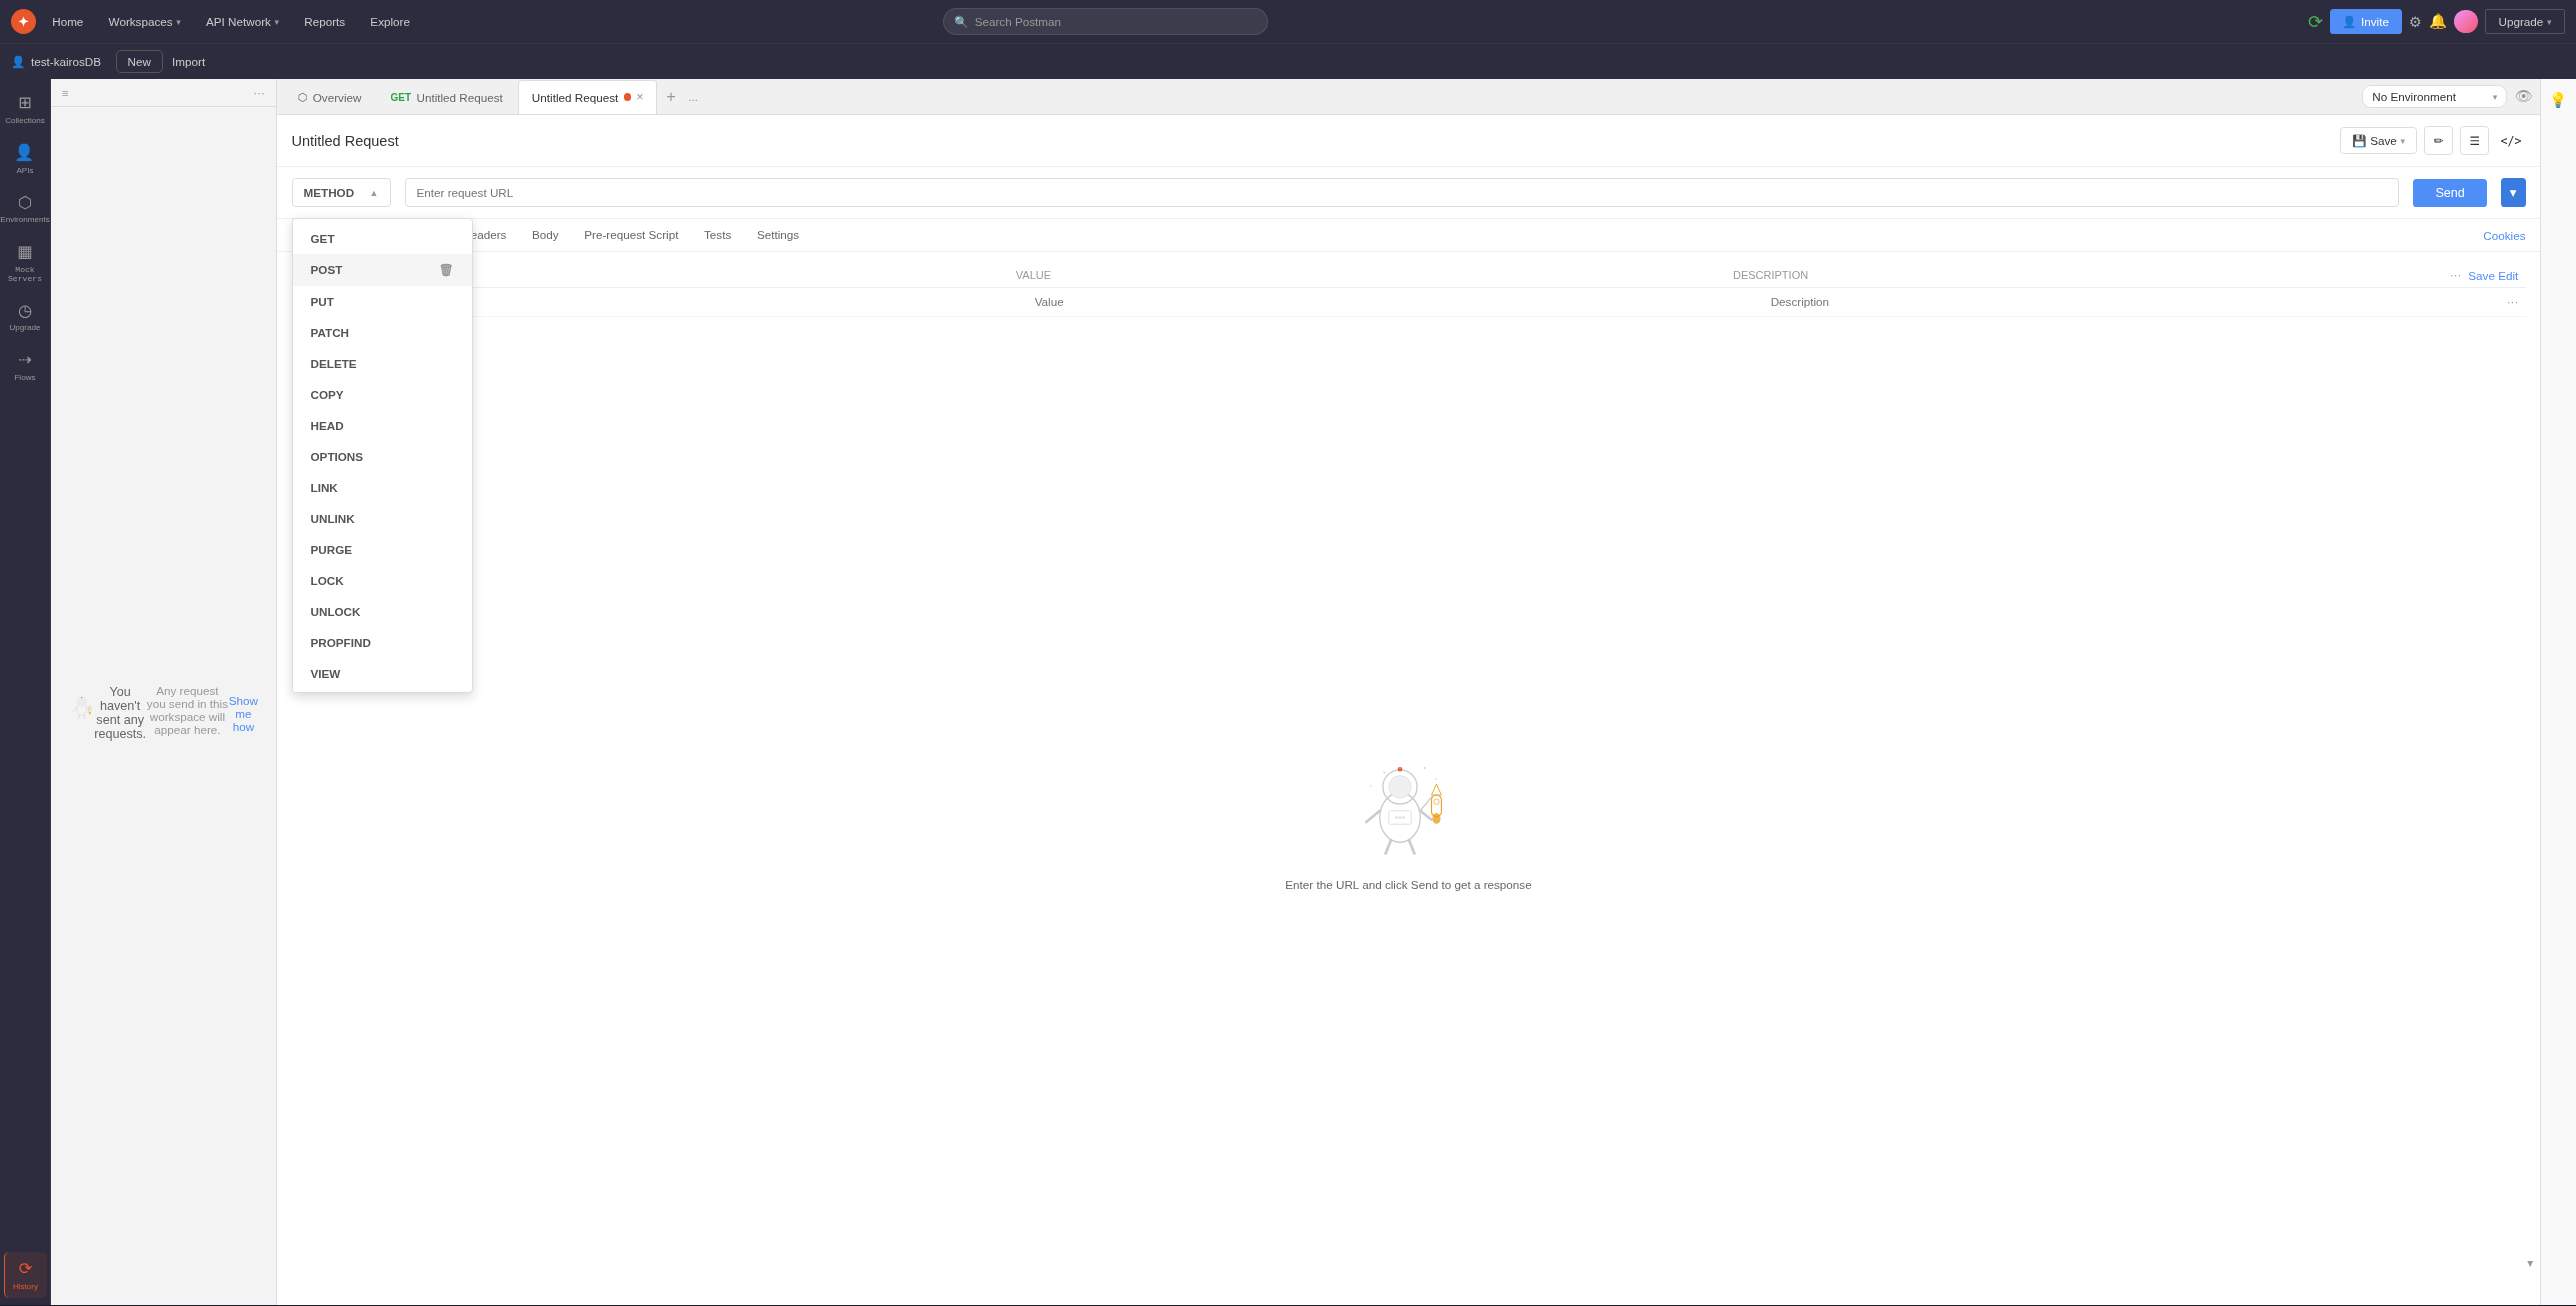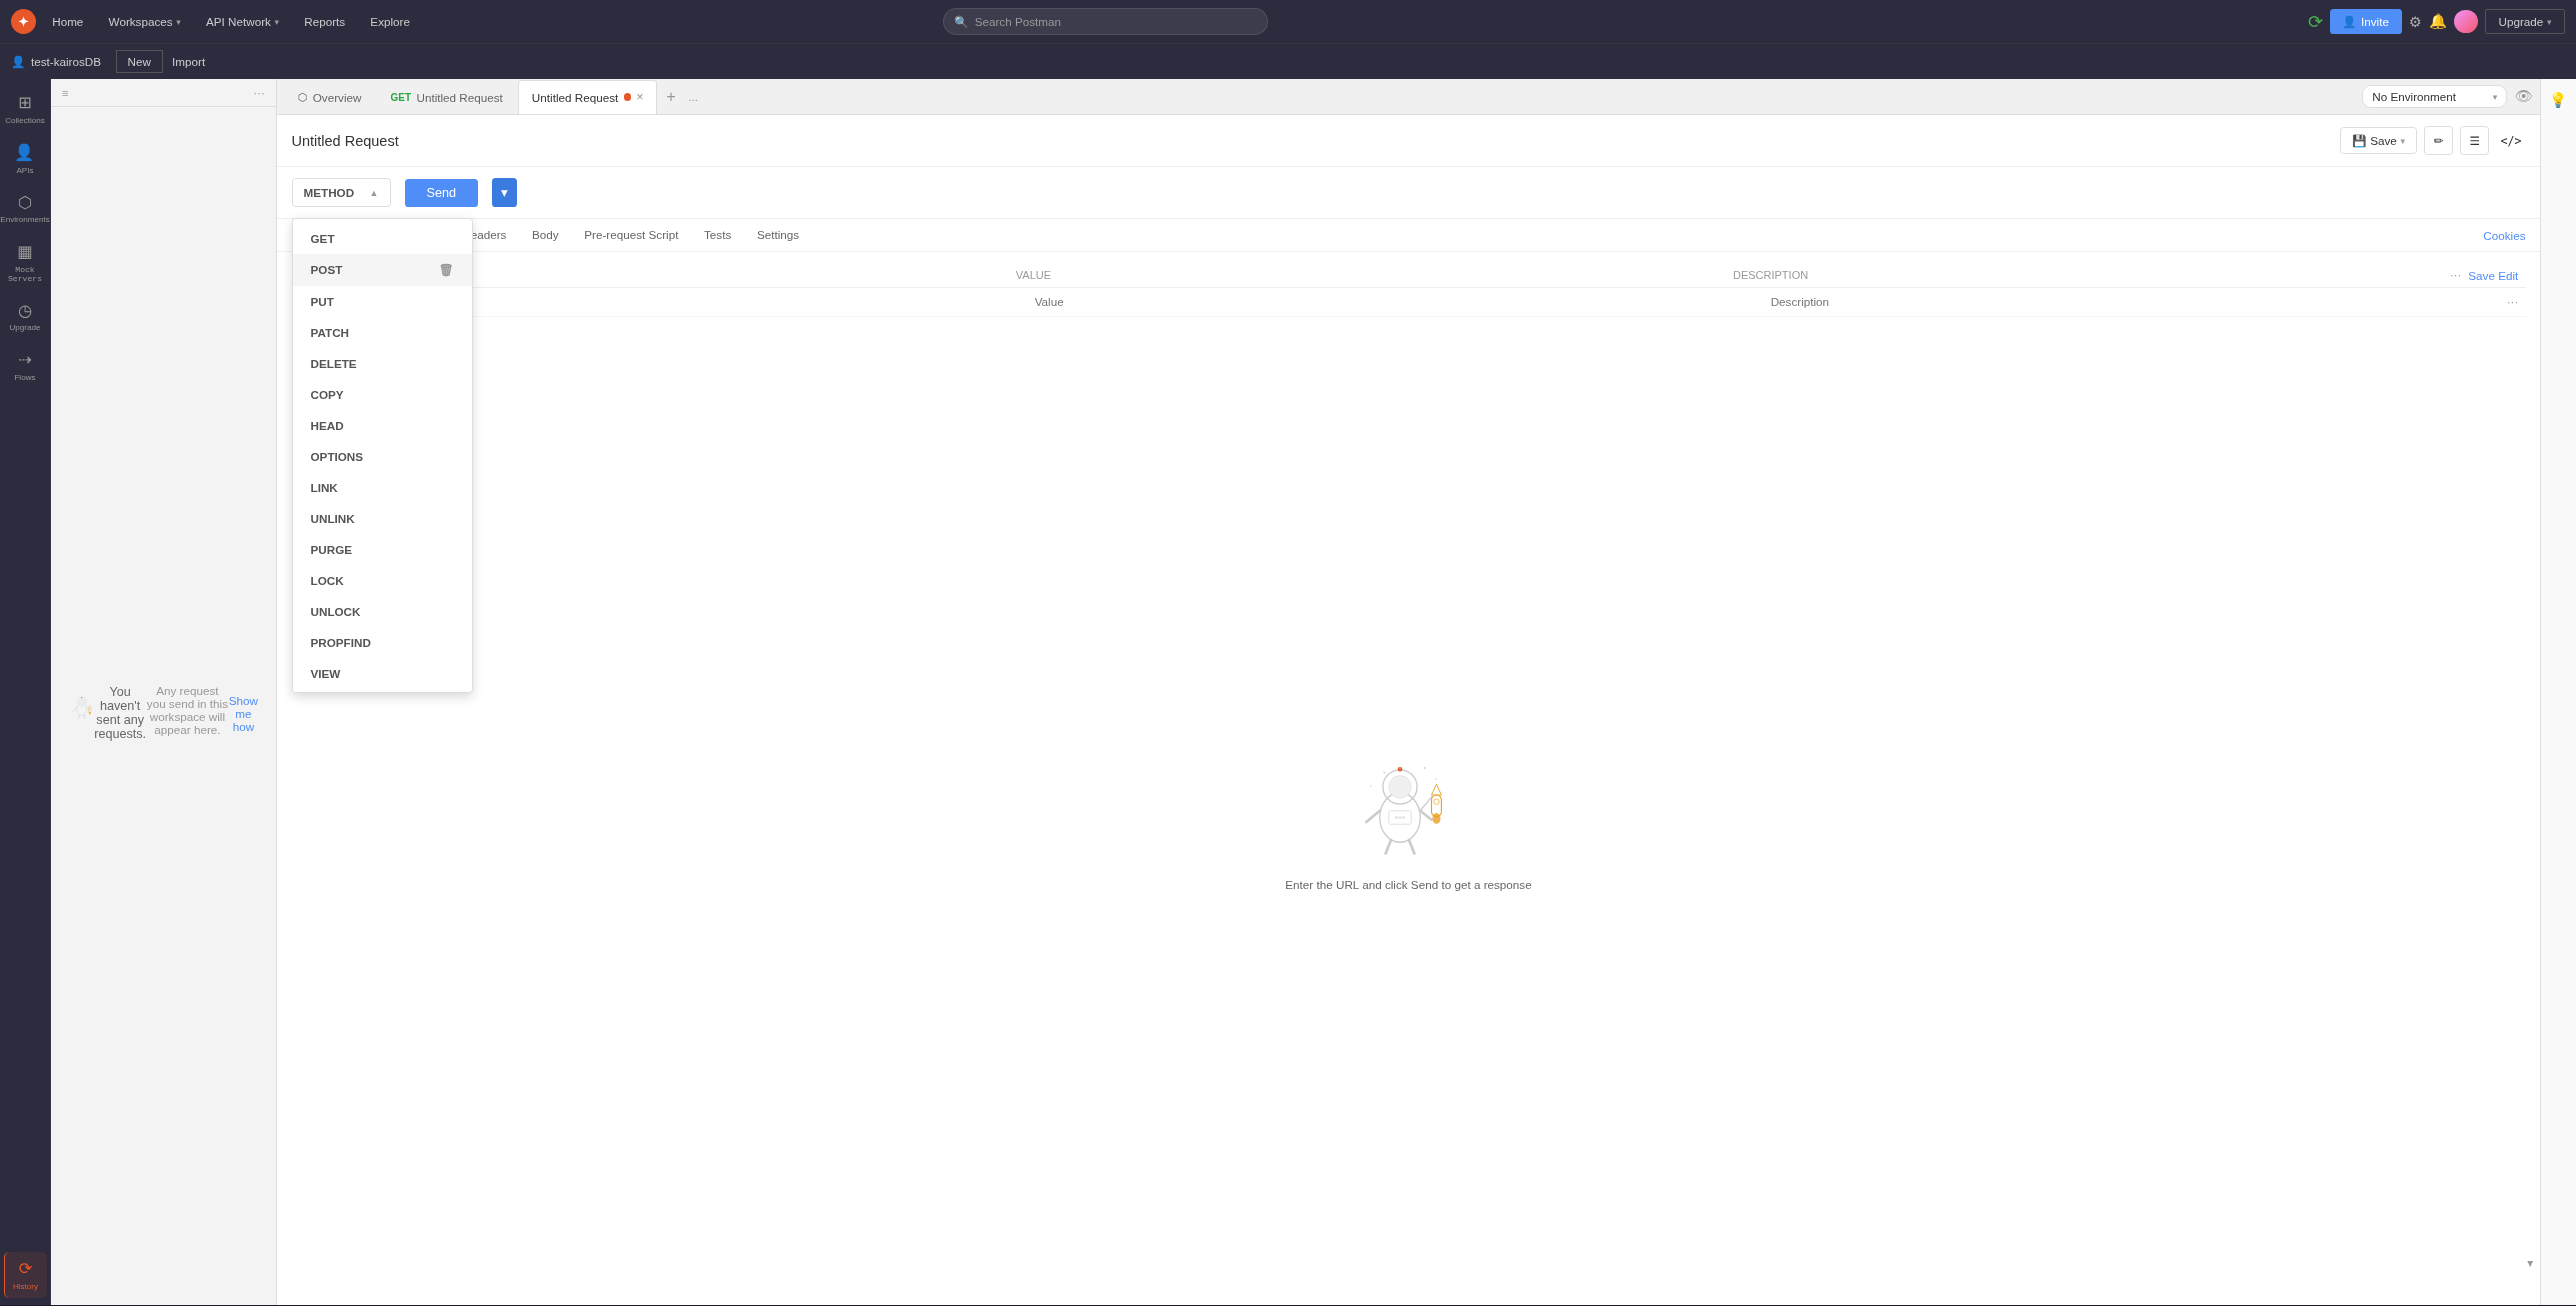--- a/index.html
+++ b/index.html
@@ -82,21 +82,21 @@
       border-top: 0.9px solid rgba(255,255,255,0.05);
       color: #ccc;
       font-size: 11.7px;
     }
     .workspace-label { color: #ccc; margin-right: 14.5px; display: flex; align-items: center; gap: 5.4px; }
     .new-btn {
       background: transparent;
       border: 0.9px solid #555;
       color: #ccc;
       padding: 3.6px 11px;
-      border-radius: 0;
+      border-radius: 5px;
       cursor: pointer;
       font-size: 11.7px;
     }
     .import-btn {
       background: transparent;
       border: none;
       color: #ccc;
       padding: 3.6px 9px;
       cursor: pointer;
       font-size: 11.7px;
@@ -599,20 +599,21 @@
           <span>UNLOCK</span>
         </div>
         <div class="method-item">
           <span>PROPFIND</span>
         </div>
         <div class="method-item">
           <span>VIEW</span>
         </div>
       </div>
 
+      <input class="url-input" type="text" placeholder="Enter request URL" style="">
       <button class="send-btn">
         <span>Send</span>
       </button>
       <button class="send-btn-arrow">
         <span>▾</span>
       </button>
     </div>
 
     <div class="req-tabs">
       <div class="req-tab active">Params</div>

